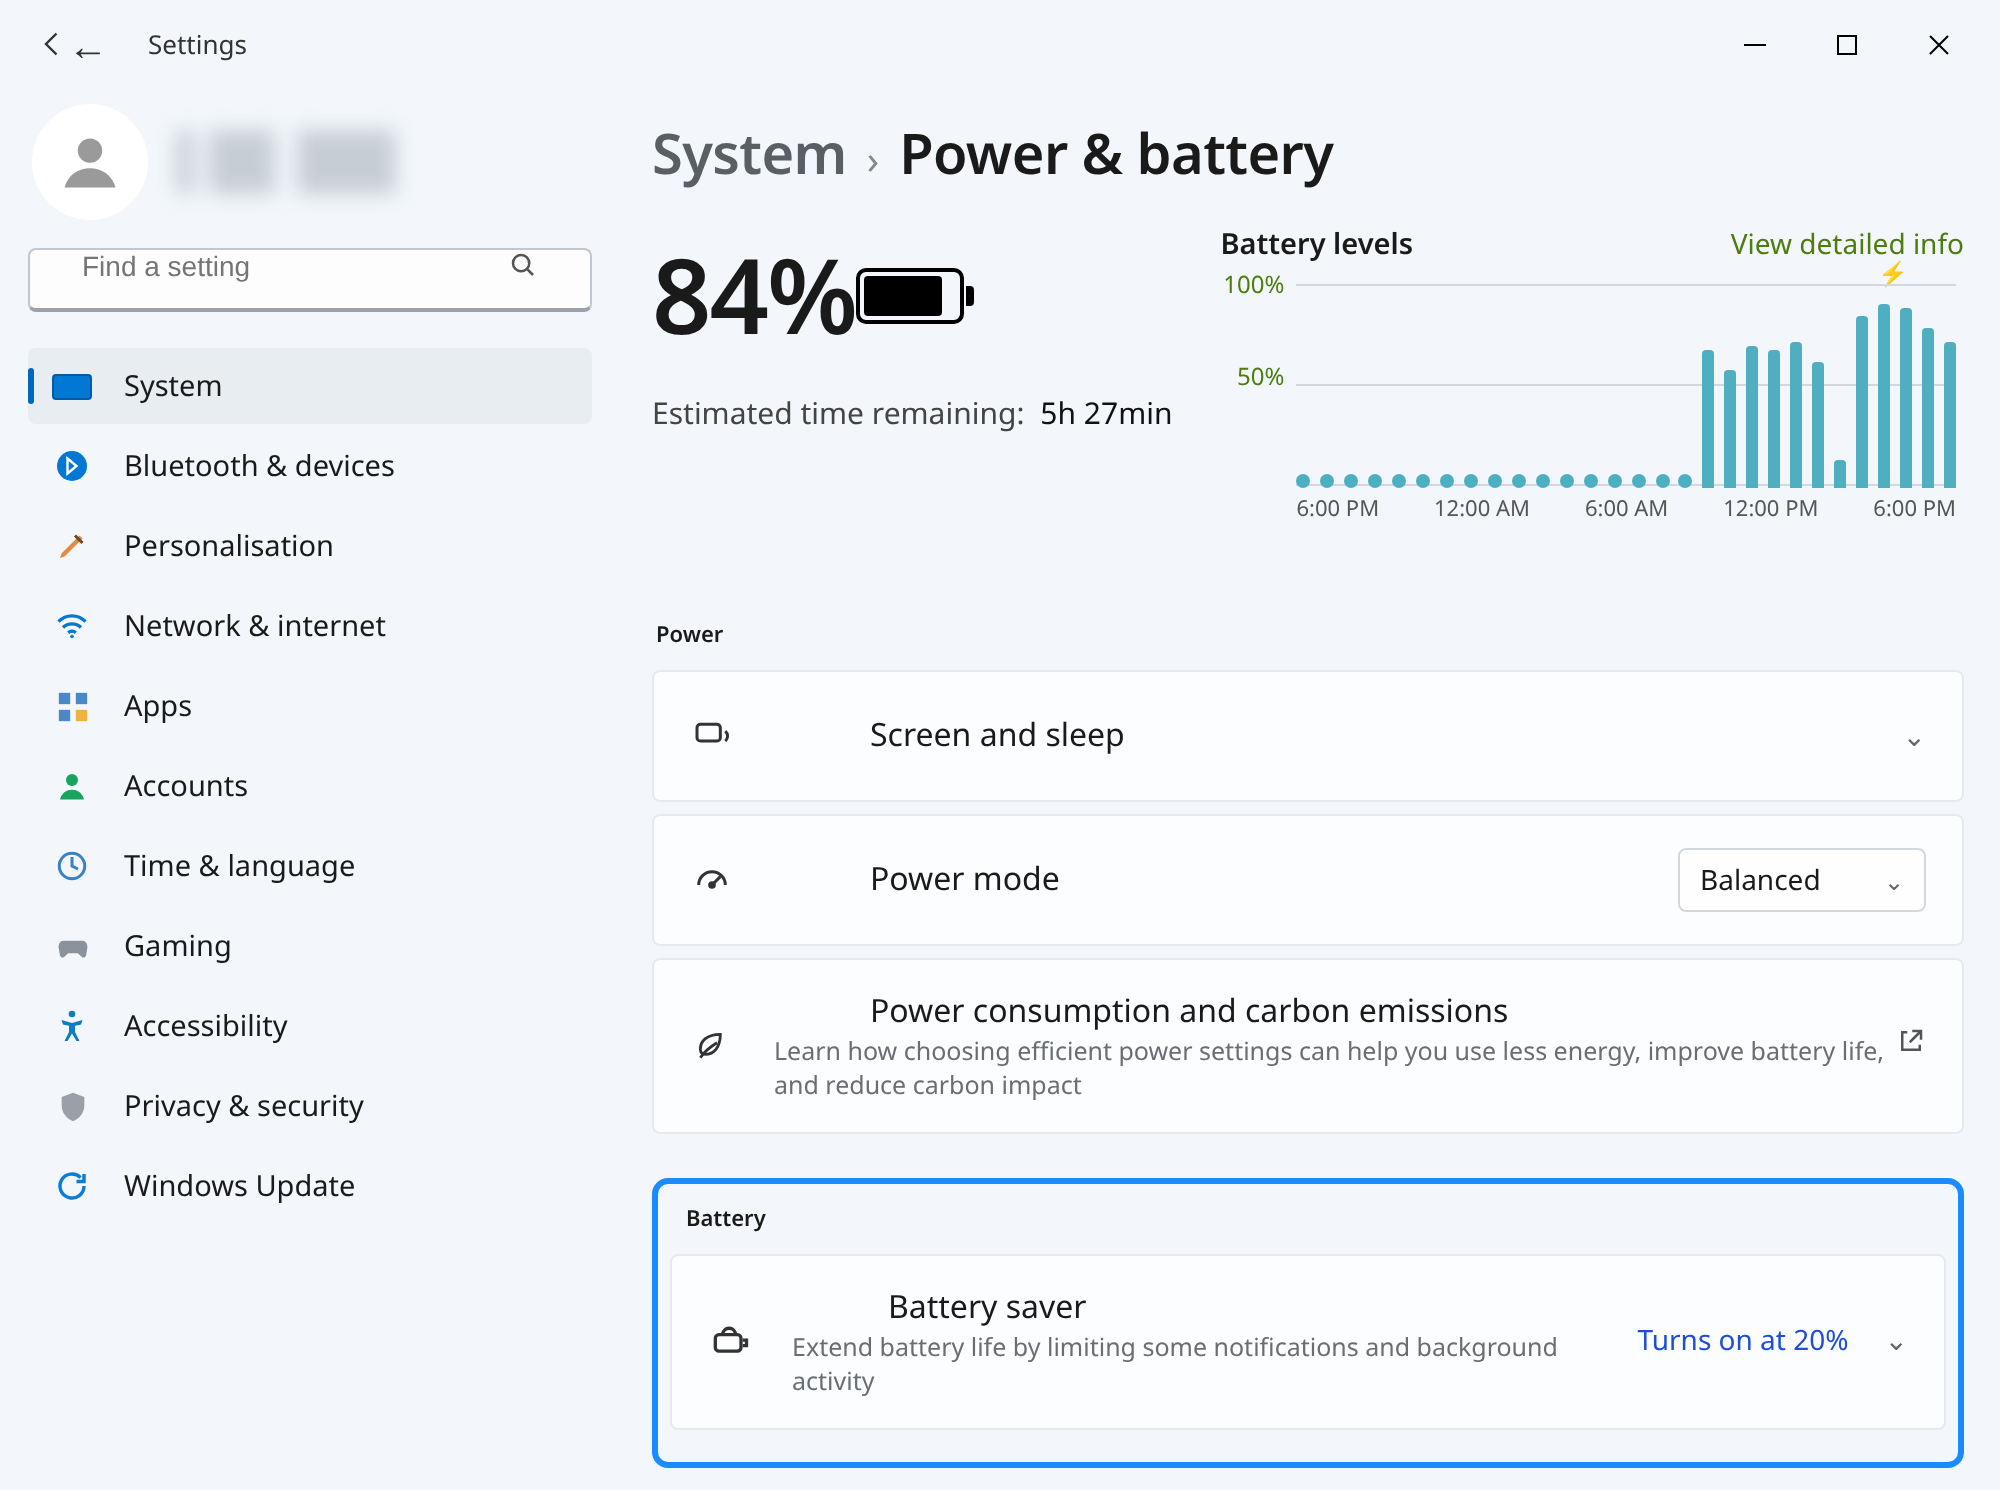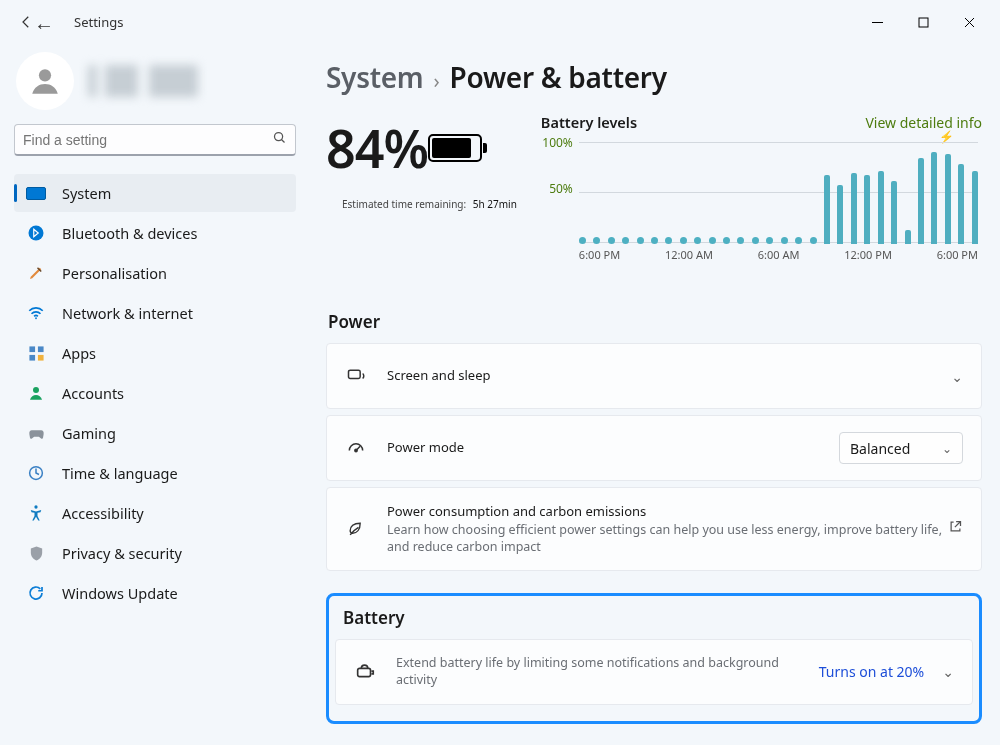--- a/index.html
+++ b/index.html
@@ -62,22 +62,22 @@
     background: linear-gradient(90deg,#c6ced4 0 8%, transparent 8% 15%, #c6ced4 15% 45%, transparent 45% 55%, #c6ced4 55% 100%);
     border-radius: 3px;
   }
 
   .searchbox {
     height: 32px;
     background: #fdfdfe;
     border: 1px solid #c2c7ce;
     border-bottom: 2px solid #9ca2ac;
     border-radius: 4px;
-    display: flex; align-items: center;
-    padding: 0 8px;
+    display: flex; align-items: flex-start;
+    padding: 0 26px;
     margin-bottom: 18px;
   }
   .searchbox input {
     flex: 1; border: none; outline: none; background: transparent;
     font-size: 14px; color: #555;
   }
   .searchbox .icon { color: #555; }
 
   .nav { list-style: none; }
   .nav li {
@@ -110,54 +110,54 @@
   .breadcrumb .current { font-size: 28px; font-weight: 600; letter-spacing: -.3px; }
 
   
   .overview { display: flex; align-items: flex-start; gap: 24px; margin-bottom: 48px; }
   .pct-block { display: flex; flex-direction: column; }
   .pct-row { display: flex; align-items: center; }
   .pct { font-size: 52px; font-weight: 600; letter-spacing: -1px; }
   .batt-icon-lg { width: 54px; height: 28px; border: 2.5px solid #000; border-radius: 5px; position: relative; }
   .batt-icon-lg::after { content:""; position:absolute; right:-7px; top:7px; width:4px; height:10px; background:#000; border-radius:0 2px 2px 0; }
   .batt-icon-lg .fill { position:absolute; left:2px; top:2px; bottom:2px; width: 78%; background:#000; border-radius:2px; }
-  .est { font-size: 10px; color: #444; margin-top: 14px; margin-left: 16px; }
+  .est { font-size: 15px; color: #444; margin-top: 14px; }
   .est b { font-weight: 400; color: #111; margin-left: 4px; }
 
   .chart-block { flex: 1; }
   .chart-head { display: flex; justify-content: space-between; align-items: center; margin-bottom: 8px; }
   .chart-head .title { font-weight: 600; font-size: 14.5px; }
   .chart-head a { color: #4d7c0f; text-decoration: none; font-size: 14px; margin-left: 17px; }
   .chart {
     position: relative; height: 122px; margin-left: 38px; margin-right: 4px;
   }
   .chart .ylab { position: absolute; right: calc(100% + 6px); font-size: 12px; color: #4d7c0f; transform: translateY(-50%); }
   .chart .grid { position:absolute; left:0; right:0; border-top: 1px solid #d2d8de; }
   .chart .bars { position:absolute; left:0; right:0; bottom:18px; top:2px; display:flex; align-items:flex-end; justify-content: space-between; }
   .chart .bars div { width:6px; background:#4faec0; border-radius:2px 2px 0 0; }
   .chart .bars div.low { width:7px; height:7px; border-radius:50%; background:#4db0c2;}
   .chart .xaxis { position:absolute; left:0; right:0; bottom:0; display:flex; justify-content:space-between; font-size:11px; color:#555; }
   .bolt { position:absolute; top:-12px; right:24px; color:#3f939f; font-size:12px; }
 
   
-  .section-title { font-weight: 600; font-size: 17px; margin: 4px 0 10px 2px; }
+  .section-title { font-weight: 600; font-size: 11px; margin: 4px 0 10px 2px; }
 
   
   .card {
     background: #fcfdfe;
     border: 1px solid #e6e9ee;
     border-radius: 4px;
     display: flex; align-items: center;
     padding: 14px 18px;
     margin-bottom: 6px;
     min-height: 66px;
   }
   .card .cicon { width: 22px; display: flex; justify-content: center; margin-right: 20px; color:#333; }
   .card .ctext { flex: 1; }
-  .card .ctitle { font-size: 13px; margin-bottom: 2px; }
+  .card .ctitle { font-size: 16px; margin-bottom: 2px; margin-left: 48px; }
   .card .csub { font-size: 12.5px; color: #6a6e74; line-height: 1.35; }
   .card .chevr { color: #666; font-size: 14px; margin-left: 12px; }
 
   
   .dropdown {
     border: 1px solid #d4d8dd; border-radius: 4px;
     background: #fefefe;
     height: 32px; min-width: 124px;
     display: flex; align-items: center; justify-content: space-between;
     padding: 0 10px; font-size: 14px;
@@ -286,34 +286,34 @@
         <span class="nicon">
           <svg width="18" height="18" viewBox="0 0 24 24" fill="#1aa260">
               <circle cx="12" cy="8" r="4"></circle>
               <path d="M4 21c1-4.5 4.6-6.5 8-6.5s7 2 8 6.5z"></path>
             </svg>
         </span>
         <span>Accounts</span>
       </li>
       <li>
         <span class="nicon">
-          <svg width="19" height="19" viewBox="0 0 24 24" fill="#8a929b">
-              <path d="M6 8h12c2 0 3.5 2 3 5l-.7 4c-.2 1.3-1.4 2-2.5 1.4L15 16H9l-2.8 2.4c-1.1.6-2.3-.1-2.5-1.4L3 13c-.5-3 1-5 3-5z"></path>
-            </svg>
-        </span>
-        <span>Gaming</span>
-      </li>
-      <li>
-        <span class="nicon">
           <svg width="18" height="18" viewBox="0 0 24 24" fill="none" stroke="#3a80c4" stroke-width="2">
               <circle cx="12" cy="12" r="8.5"></circle>
               <path d="M12 6v6l4 2"></path>
             </svg>
         </span>
         <span>Time &amp; language</span>
+      </li>
+      <li>
+        <span class="nicon">
+          <svg width="19" height="19" viewBox="0 0 24 24" fill="#8a929b">
+              <path d="M6 8h12c2 0 3.5 2 3 5l-.7 4c-.2 1.3-1.4 2-2.5 1.4L15 16H9l-2.8 2.4c-1.1.6-2.3-.1-2.5-1.4L3 13c-.5-3 1-5 3-5z"></path>
+            </svg>
+        </span>
+        <span>Gaming</span>
       </li>
       <li>
         <span class="nicon">
           <svg width="18" height="18" viewBox="0 0 24 24" fill="#0f7bc1">
               <circle cx="12" cy="4" r="2.2"></circle>
               <path d="M5 8l7 2 7-2-1 3-4 .8V16l3 6h-2l-3-5-3 5H7l3-6v-4.2L6 11z"></path>
             </svg>
         </span>
         <span>Accessibility</span>
       </li>
@@ -468,20 +468,21 @@
       <div class="section-title">Battery</div>
       <div class="card">
         <span class="cicon">
           <svg width="22" height="22" viewBox="0 0 24 24" fill="none" stroke="#333" stroke-width="1.8">
               <rect x="4" y="8" width="14" height="9" rx="2"></rect>
               <path d="M19 11h2v3h-2"></path>
               <path d="M8 8c0-2 1.5-3.5 3.5-3.5S15 6 15 8"></path>
             </svg>
         </span>
         <div class="ctext">
+          <div class="ctitle">Battery saver</div>
           <div class="csub">Extend battery life by limiting some notifications and background activity</div>
         </div>
         <span class="right-label">Turns on at 20%</span>
         <span class="chevr">⌄</span>
       </div>
     </div>
 
   </main>
 </div>
 

